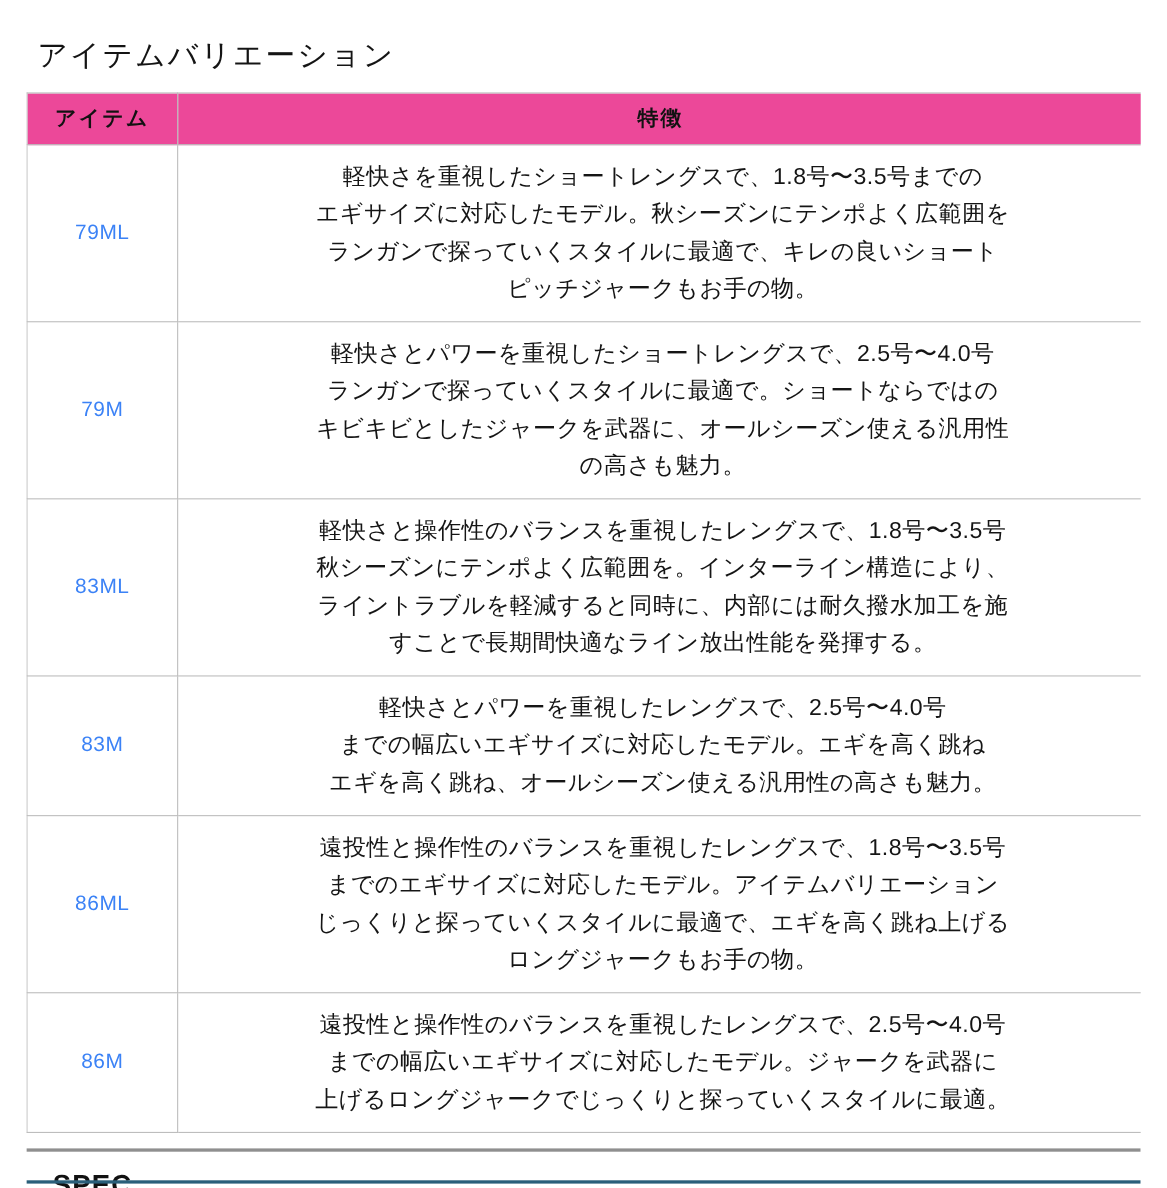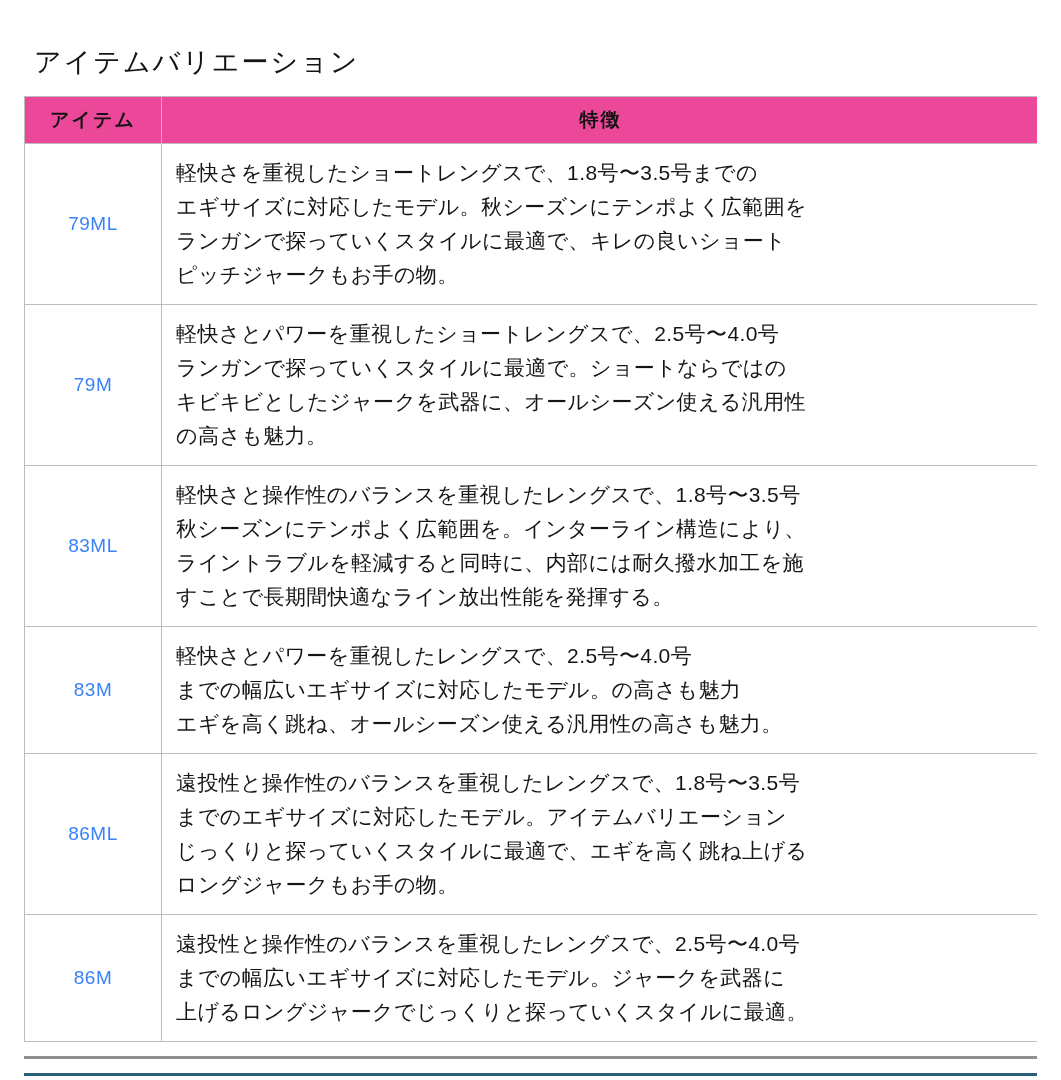--- a/index.html
+++ b/index.html
@@ -13,21 +13,21 @@
     font-family: "Liberation Sans", sans-serif;
     color: #1a1a1a;
     overflow: hidden;
   }
   .page {
     position: relative;
     width: 1061px;
     height: 1080px;
     background: #ffffff;
     box-sizing: border-box;
-    padding: 16px 24px;
+    padding: 4px 24px;
   }
   .section-title {
     font-size: 27px;
     letter-spacing: 2px;
     padding: 28px 0 16px 10px;
     color: #141414;
     font-weight: 400;
   }
   table.variation {
     width: 1013px;
@@ -56,21 +56,21 @@
     font-size: 19px;
     letter-spacing: 0.5px;
     color: #3b82f6;
   }
   td.feat-cell {
     padding: 12px 10px 12px 14px;
     font-size: 21px;
     line-height: 1.62;
     letter-spacing: 0.4px;
     color: #151515;
-    text-align: left;
+    text-align: center;
   }
   td.feat-cell .line { display: block; white-space: nowrap; }
 
   .divider {
     width: 1013px;
     height: 3px;
     background: #8f8f8f;
     margin: 14px 0 0 0;
   }
   .spec-area {
@@ -153,21 +153,21 @@
           <span class="line">軽快さと操作性のバランスを重視したレングスで、1.8号〜3.5号</span>
           <span class="line">秋シーズンにテンポよく広範囲を。インターライン構造により、</span>
           <span class="line">ライントラブルを軽減すると同時に、内部には耐久撥水加工を施</span>
           <span class="line">すことで長期間快適なライン放出性能を発揮する。</span>
         </td>
       </tr>
       <tr>
         <td class="item-cell">83M</td>
         <td class="feat-cell">
           <span class="line">軽快さとパワーを重視したレングスで、2.5号〜4.0号</span>
-          <span class="line">までの幅広いエギサイズに対応したモデル。の高さも魅力</span>
+          <span class="line">までの幅広いエギサイズに対応したモデル。エギを高く跳ね</span>
           <span class="line">エギを高く跳ね、オールシーズン使える汎用性の高さも魅力。</span>
         </td>
       </tr>
       <tr>
         <td class="item-cell">86ML</td>
         <td class="feat-cell">
           <span class="line">遠投性と操作性のバランスを重視したレングスで、1.8号〜3.5号</span>
           <span class="line">までのエギサイズに対応したモデル。アイテムバリエーション</span>
           <span class="line">じっくりと探っていくスタイルに最適で、エギを高く跳ね上げる</span>
           <span class="line">ロングジャークもお手の物。</span>

